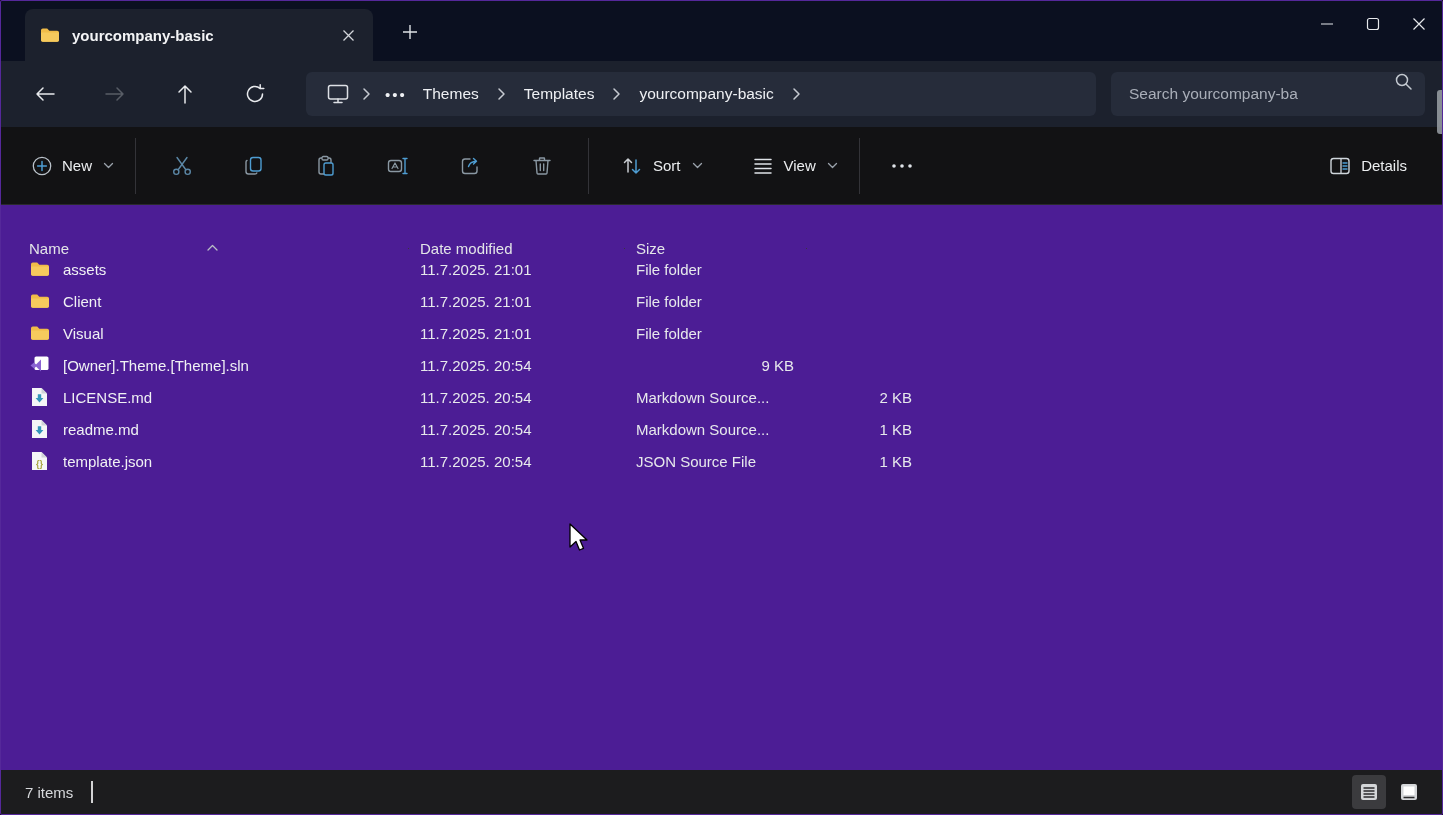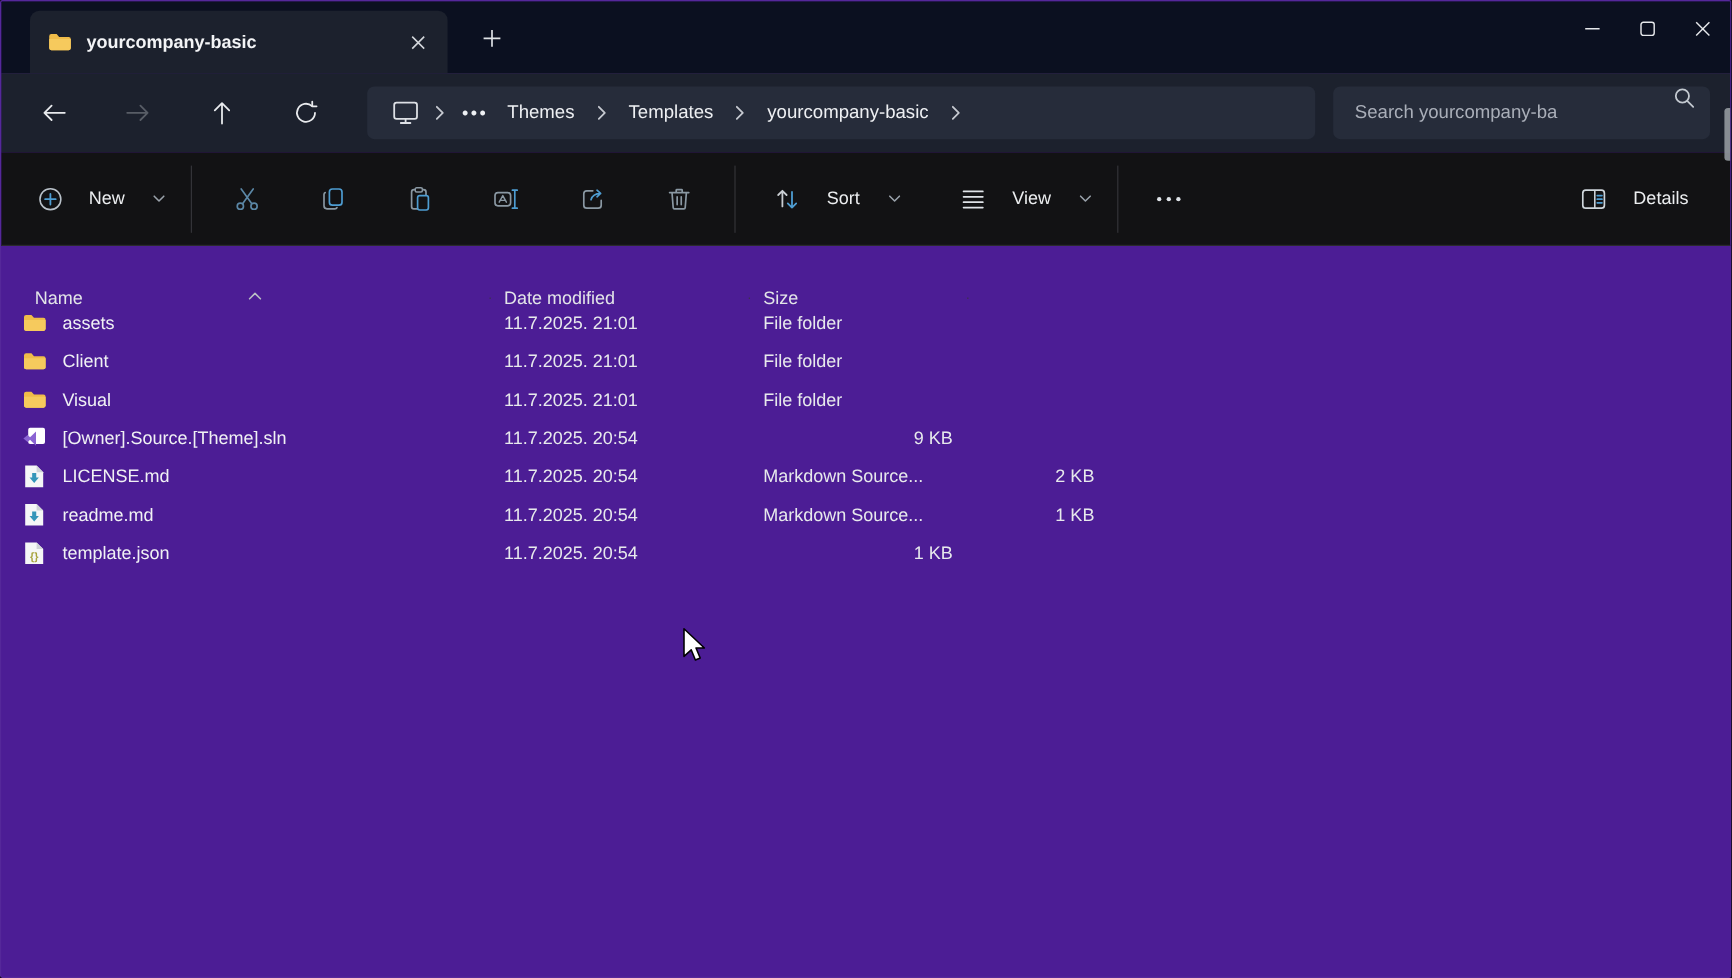--- a/index.html
+++ b/index.html
@@ -43,40 +43,40 @@
                background:#262c3a; border-radius:6px; display:flex; 
                padding:0 12px 0 18px; }
   .searchbox input { flex:1; background:transparent; border:none; outline:none;
                      color:#e8eaee; font-size:15.5px; font-family:"Liberation Sans",sans-serif; }
   .searchbox input::placeholder { color:#a9aeb8; opacity:1; }
 
   
   .toolbar { position:absolute; left:0; top:126px; width:100%; height:78px; background:#121214;
              display:flex; align-items:center; border-bottom:1px solid #2a2a2d; }
   .tb-btn { height:44px; border:none; background:transparent; border-radius:5px; color:#eceef0;
-            font-size:15px; display:flex; align-items:center; gap:21px; padding:0 11px;
+            font-size:15px; display:flex; align-items:center; gap:9px; padding:0 11px;
             font-family:"Liberation Sans",sans-serif; }
   .tb-divider { width:1px; height:56px; background:#333338; margin:0 10px; }
   .chev { margin-left:2px; }
   .tb-right { position:absolute; right:24px; }
 
   
   .grid-cols { display:grid; grid-template-columns:407px 216px 182px 118px 272px 1fr; }
   .header-row { position:absolute; left:0; top:205px; width:100%; height:44px;
                 color:#e3e5e8; font-size:15px; }
   .hcell { display:flex; align-items:center; padding-left:12px; position:relative; cursor:default;margin-top:34px; }
   .hcell.first { padding-left:28px; }
   .hcell .vline { position:absolute; left:0; top:8px; bottom:8px; width:1px; background:#38383c; }
   .sort-indicator { position:absolute; left:205px; top:-2px; }
 
   .file-list { position:absolute; left:0; top:252px; width:100%; }
   .row { height:32px; color:#e7e9ec; font-size:15px; cursor:default; }
   .row .cell { display:flex; align-items:center; padding-left:12px; overflow:hidden;
                white-space:nowrap; }
-  .row .c-name { padding-left:17px; gap:13px; color:#f0f1f4; }
+  .row .c-name { padding-left:28px; gap:13px; color:#f0f1f4; }
   .row .c-size { justify-content:flex-end; padding-right:12px; }
   .file-ico { width:21px; height:20px; display:flex; align-items:center; justify-content:center;
               flex:none; }
 
   
   .statusbar { position:absolute; left:0; bottom:0; width:100%; height:44px; background:#1c1c1e;
                display:flex; align-items:center; }
   .items-count { color:#d7d9dc; font-size:15px; margin-left:24px; }
   .status-divider { width:2px; height:22px; background:#e8e8e8; margin-left:18px; opacity:.9; }
   .view-toggles { position:absolute; right:16px; display:flex; gap:6px; }
@@ -367,21 +367,21 @@
   </div>
         <div class="row grid-cols">
     <div class="cell c-name">
       <span class="file-ico">
               <svg width="20" height="20" viewBox="0 0 20 20">
     <rect x="4.5" y="1.5" width="14" height="13.5" rx="1.6" fill="#ffffff"></rect>
     <path d="M0.5 10.5 L4 7.6 L7.2 10.5 L4 13.4 Z" fill="#8a63d2"></path>
     <path d="M5 10.5 L11 4.5 L11 16.5 Z" fill="#8a63d2"></path>
   </svg>
             </span>
-      <span>[Owner].Source.[Theme].sln</span>
+      <span>[Owner].Theme.[Theme].sln</span>
     </div>
     <div class="cell c-date">11.7.2025. 20:54</div>
     <div class="cell c-size">9 KB</div>
     <div class="cell"></div>
     <div class="cell"></div>
   </div>
         <div class="row grid-cols">
     <div class="cell c-name">
       <span class="file-ico">
               <svg width="17" height="20" viewBox="0 0 17 20">
@@ -420,26 +420,46 @@
       <span class="file-ico">
               <svg width="17" height="20" viewBox="0 0 17 20">
     <path d="M1 1 H10.5 L16 6.5 V19 H1 Z" fill="#f5f6f7"></path>
     <path d="M10.5 1 L16 6.5 H10.5 Z" fill="#cfd3d7"></path>
     <text x="8.5" y="15.5" font-size="9" font-weight="bold" text-anchor="middle" font-family="Liberation Sans, sans-serif" fill="#a6a23c">{}</text>
   </svg>
             </span>
       <span>template.json</span>
     </div>
     <div class="cell c-date">11.7.2025. 20:54</div>
+    <div class="cell c-type">JSON Source File</div>
     <div class="cell c-size">1 KB</div>
     <div class="cell"></div>
     <div class="cell"></div>
   </div>
       </div>
 
+    <div class="statusbar">
+      <span class="items-count">7 items</span>
+      <span class="status-divider"></span>
+      <div class="view-toggles">
+        <button class="vt-btn active">
+          <svg width="22" height="22" viewBox="0 0 22 22">
+            <rect x="3" y="3" width="16" height="16" rx="2" fill="#d4d6d9"></rect>
+            <path d="M5.5 7 H16.5 M5.5 10 H16.5 M5.5 13 H16.5 M5.5 16 H16.5" stroke="#2a2a2c" stroke-width="1.5"></path>
+          </svg>
+        </button>
+        <button class="vt-btn">
+          <svg width="22" height="22" viewBox="0 0 22 22">
+            <rect x="3" y="3" width="16" height="16" rx="2" fill="#d4d6d9"></rect>
+            <rect x="5.5" y="5.5" width="11" height="8.5" fill="#ffffff"></rect>
+            <path d="M5.5 16.5 H16.5" stroke="#2a2a2c" stroke-width="1.5"></path>
+          </svg>
+        </button>
+      </div>
+    </div>
 
     <div class="edge-artifact"></div>
   </div>
 
   <svg class="cursor" width="24" height="32" viewBox="0 0 24 32">
     <path d="M2 1 L2 24 L8 18.5 L11.5 27 L15.5 25.3 L12 17 L19 17 Z" fill="#ffffff" stroke="#000000" stroke-width="1.3" stroke-linejoin="round"></path>
   </svg>
 </div>
 
 </body></html>

